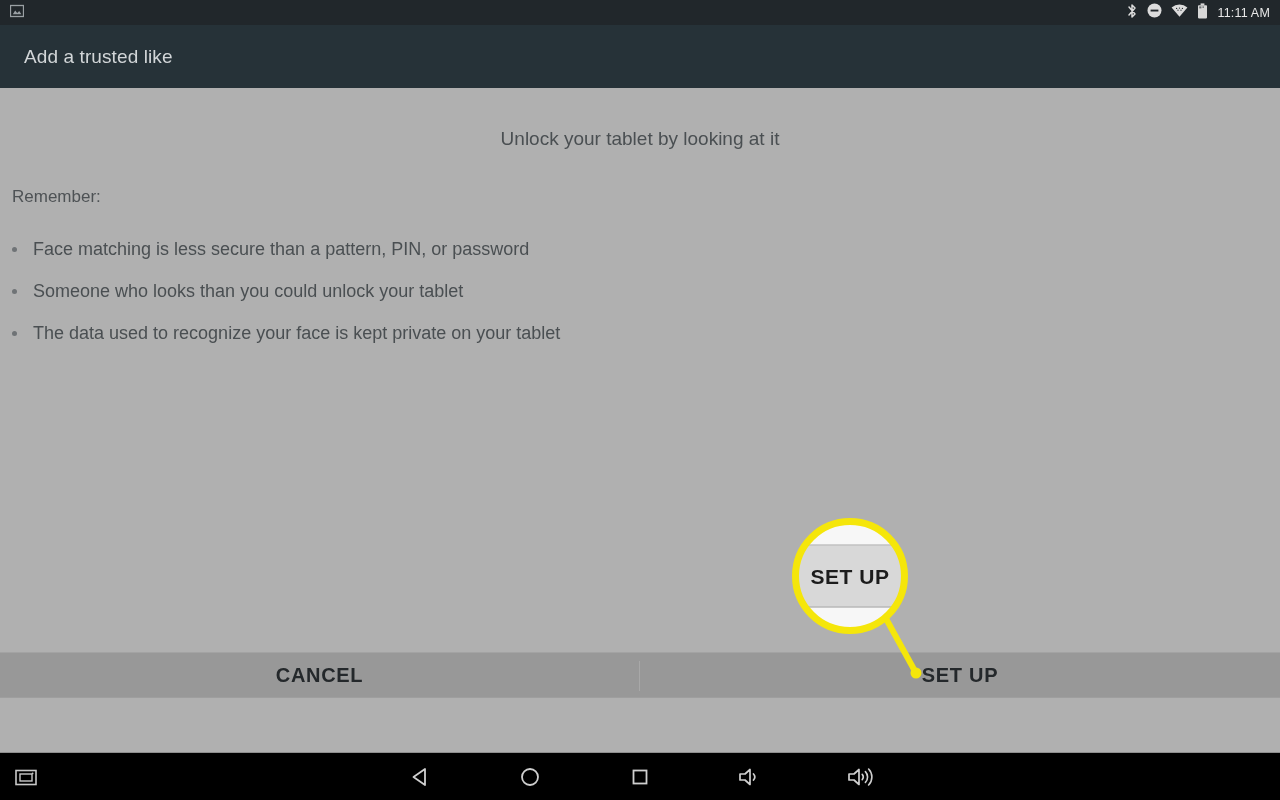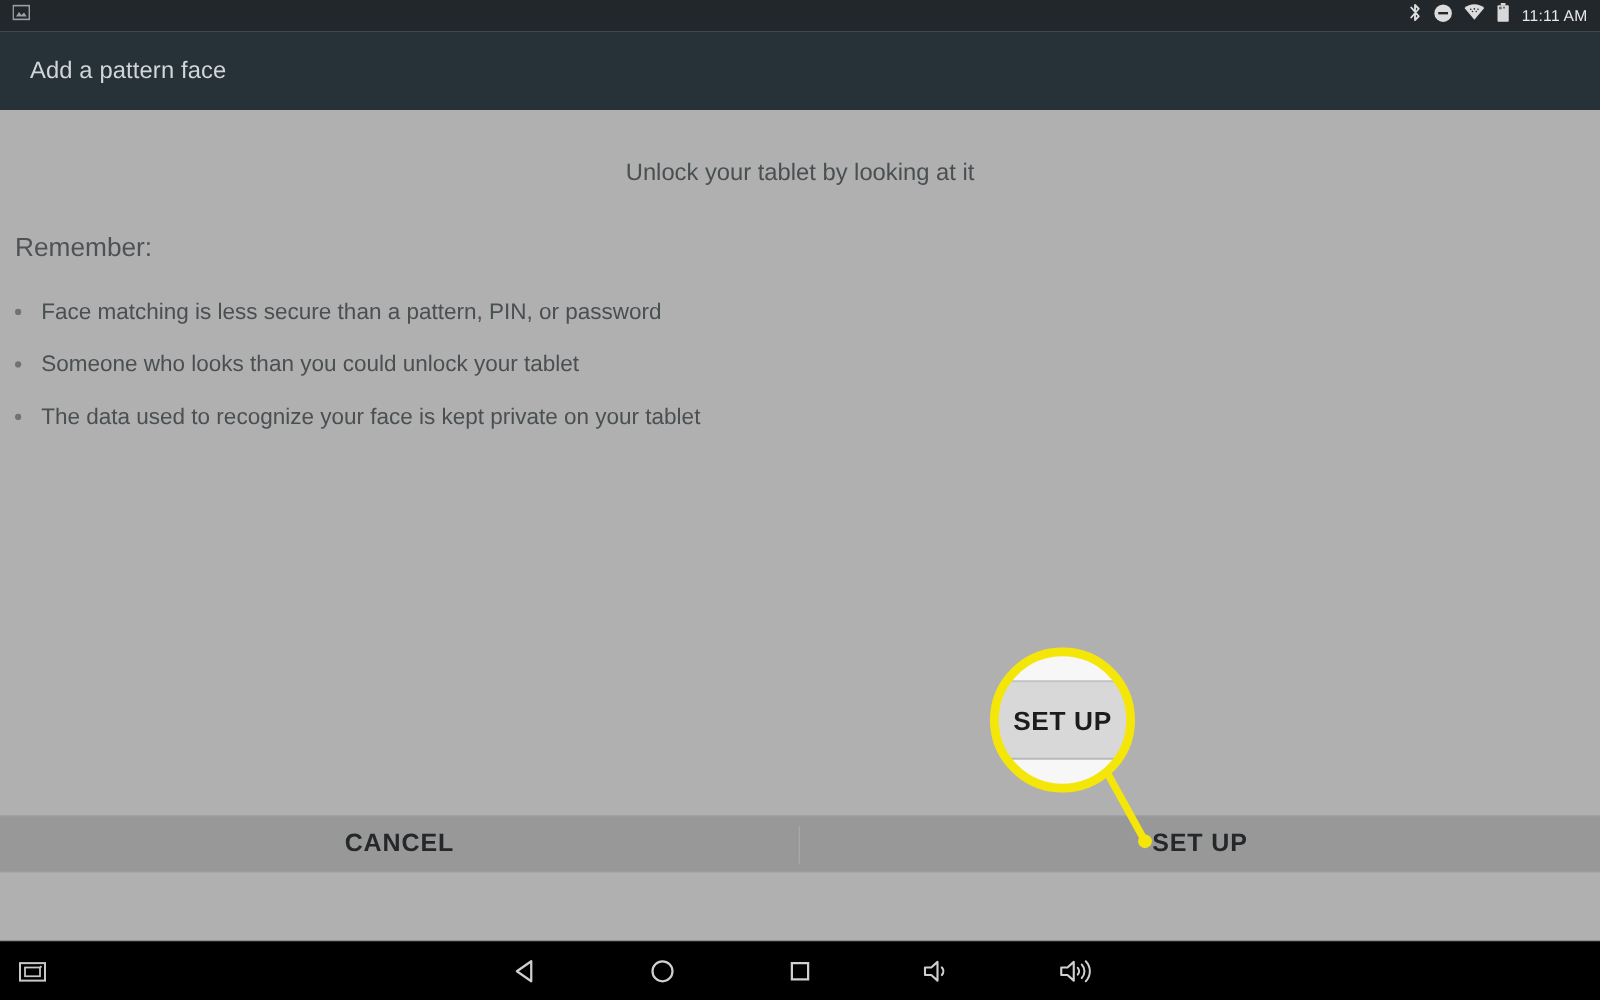--- a/index.html
+++ b/index.html
@@ -40,21 +40,21 @@
   .content {
     position:absolute; left:0; top:88px; width:1280px; height:564px;
     background:#b0b0b0;
   }
   .headline {
     position:absolute; left:0; top:24px; width:1280px; text-align:center;
     color:#4a4f52; font-size:19px;margin-top:16px;
   }
   .remember {
     position:absolute; left:12px; top:99px;
-    color:#4e5255; font-size:21px;
+    color:#4e5255; font-size:17px;
   }
   .bullets { position:absolute; left:12px; top:140px; width:1100px; }
   .bullet-row {
     position:relative; height:42px; line-height:42px;
     color:#4a4f52; font-size:18px; padding-left:21px;
   }
   .bullet-dot {
     position:absolute; left:0; top:19px; width:5px; height:5px;
     border-radius:50%; background:#6f7376;
   }
@@ -137,21 +137,21 @@
           <rect x="1" y="2.2" width="9" height="13.2" rx="0.8" fill="#d8d8d8"></rect>
           <rect x="2.2" y="3.4" width="2.2" height="2" fill="#6b7073"></rect>
           <rect x="5.4" y="3.4" width="1.6" height="1.4" fill="#6b7073"></rect>
         </svg>
       </span>
       <span class="sb-time">11:11 AM</span>
     </div>
   </div>
 
   <div class="titlebar">
-    <div class="title">Add a pattern face</div>
+    <div class="title">Add a trusted like</div>
   </div>
 
   <div class="content">
     <div class="headline">Unlock your tablet by looking at it</div>
     <div class="remember">Remember:</div>
     <div class="bullets">
       <div class="bullet-row">
         <span class="bullet-dot"></span>
         <span>Face matching is less secure than a pattern, PIN, or password</span>
       </div>

